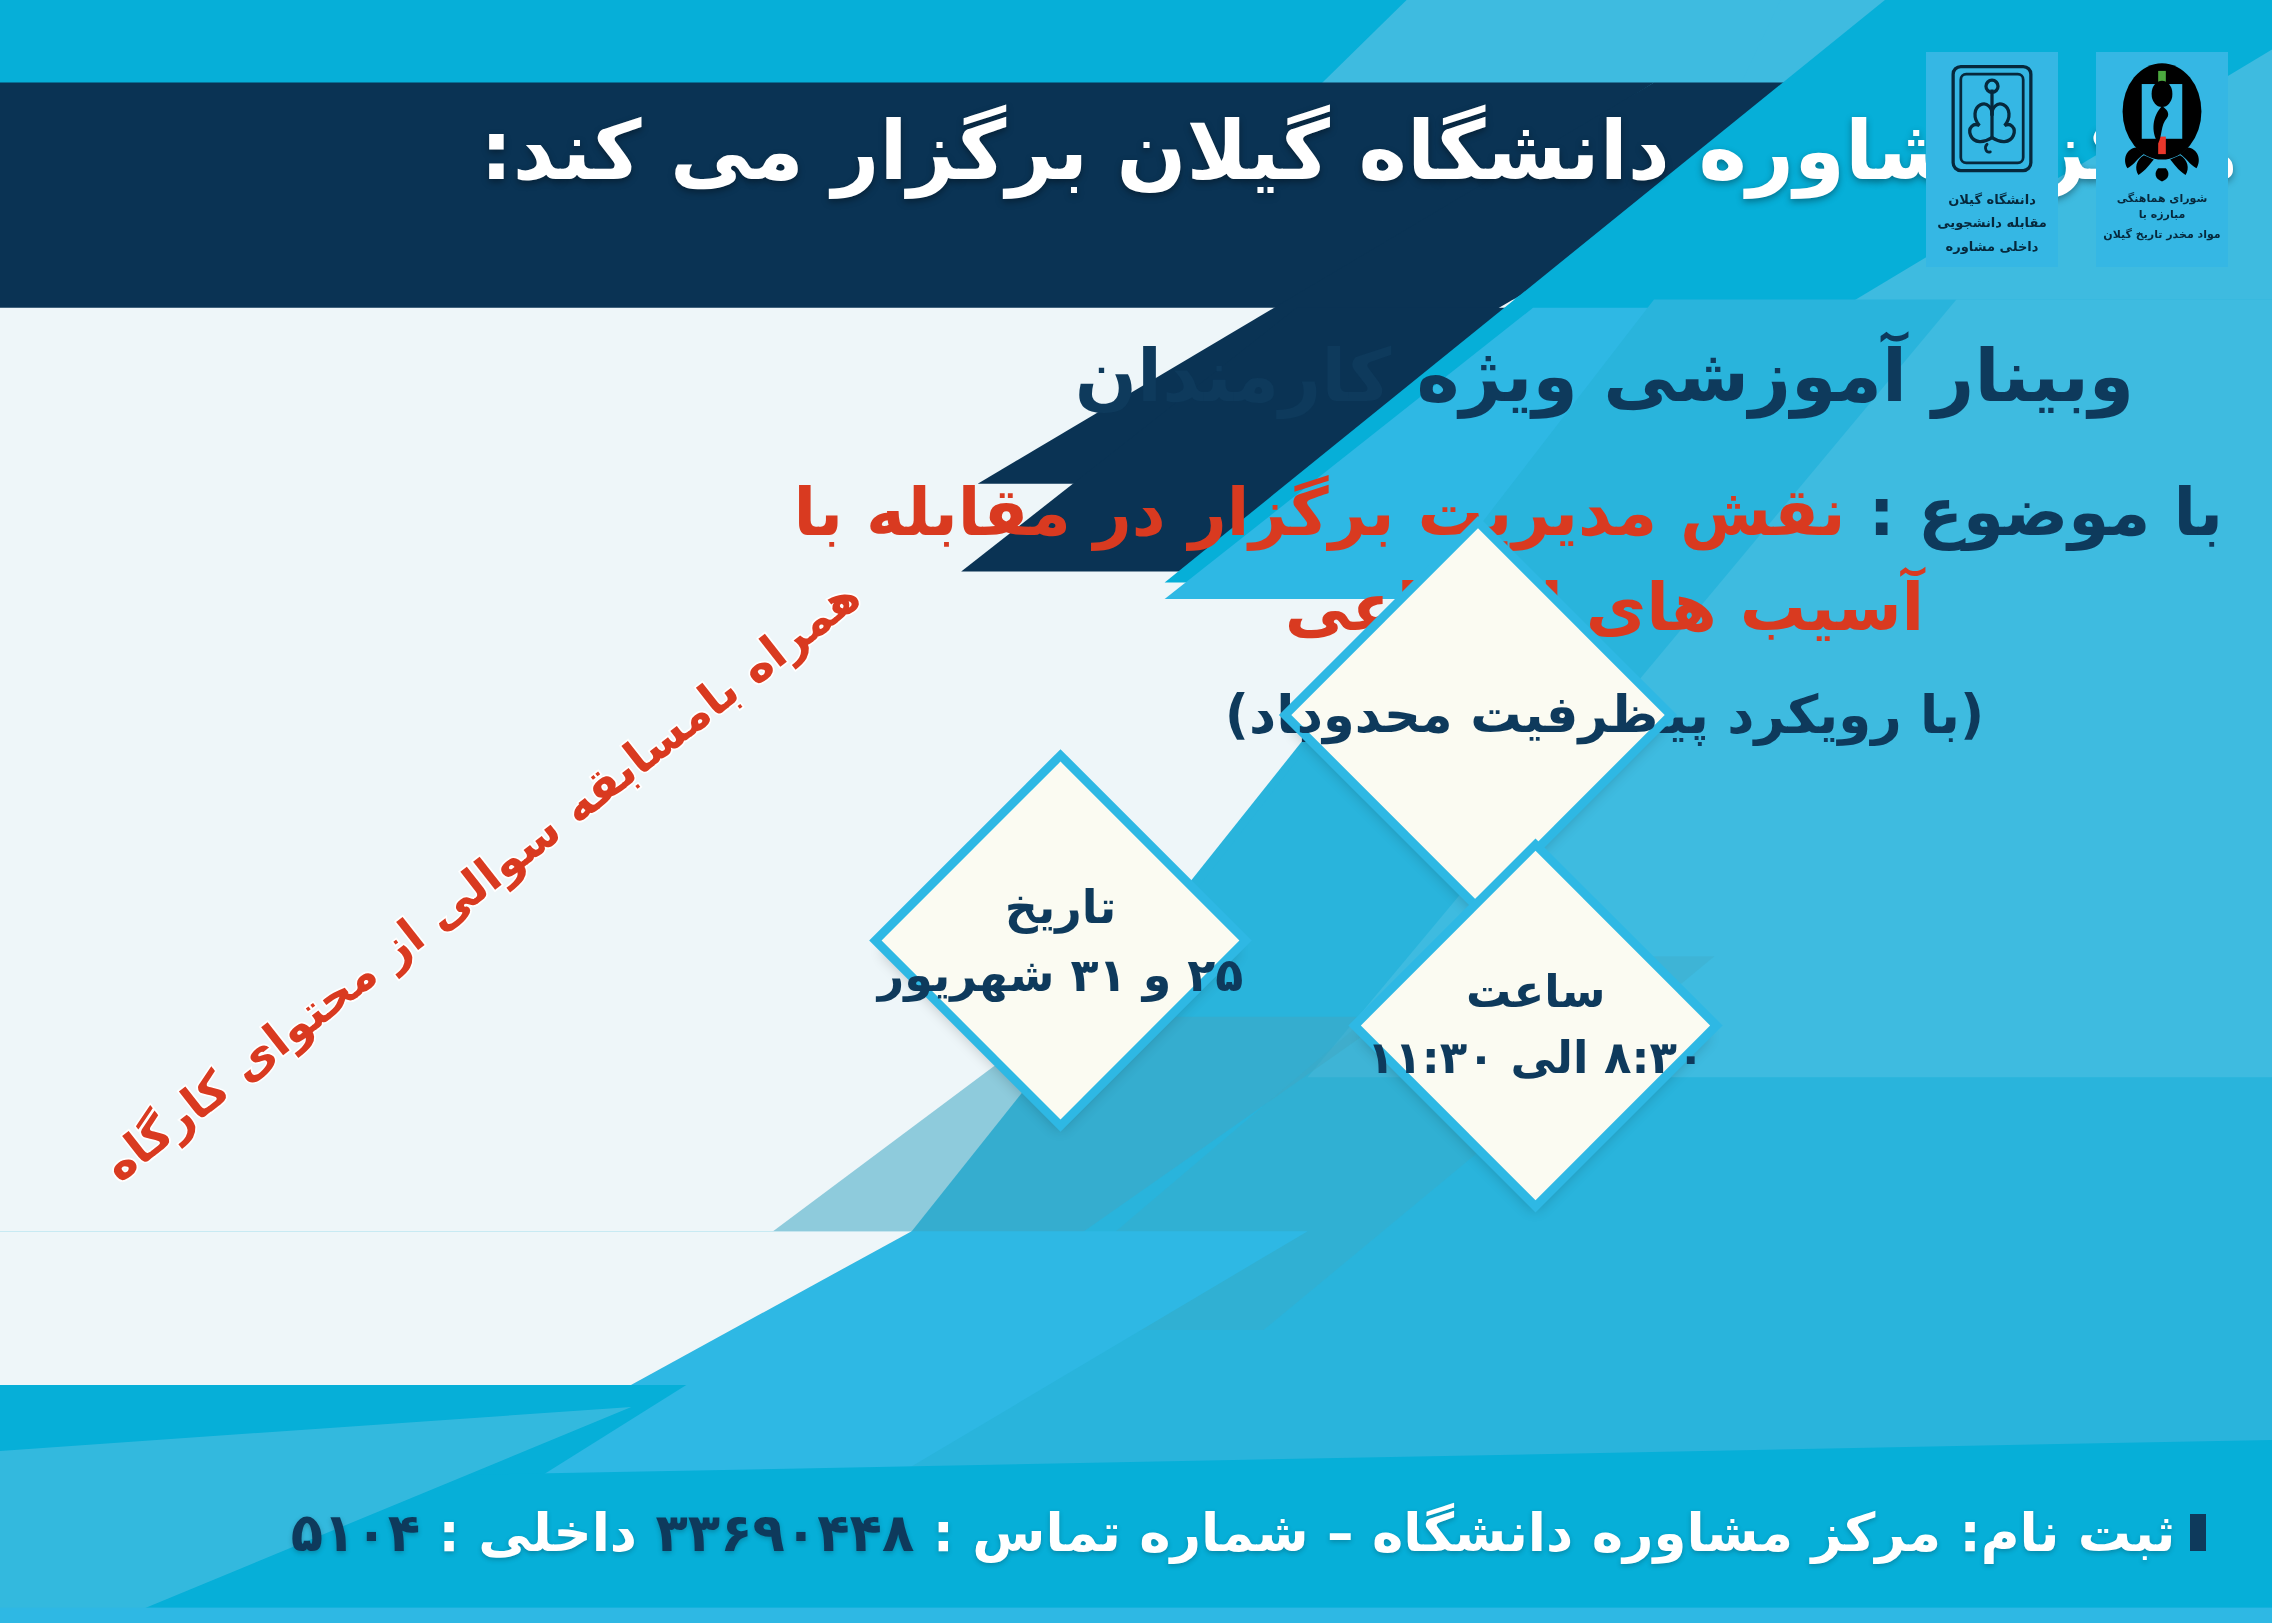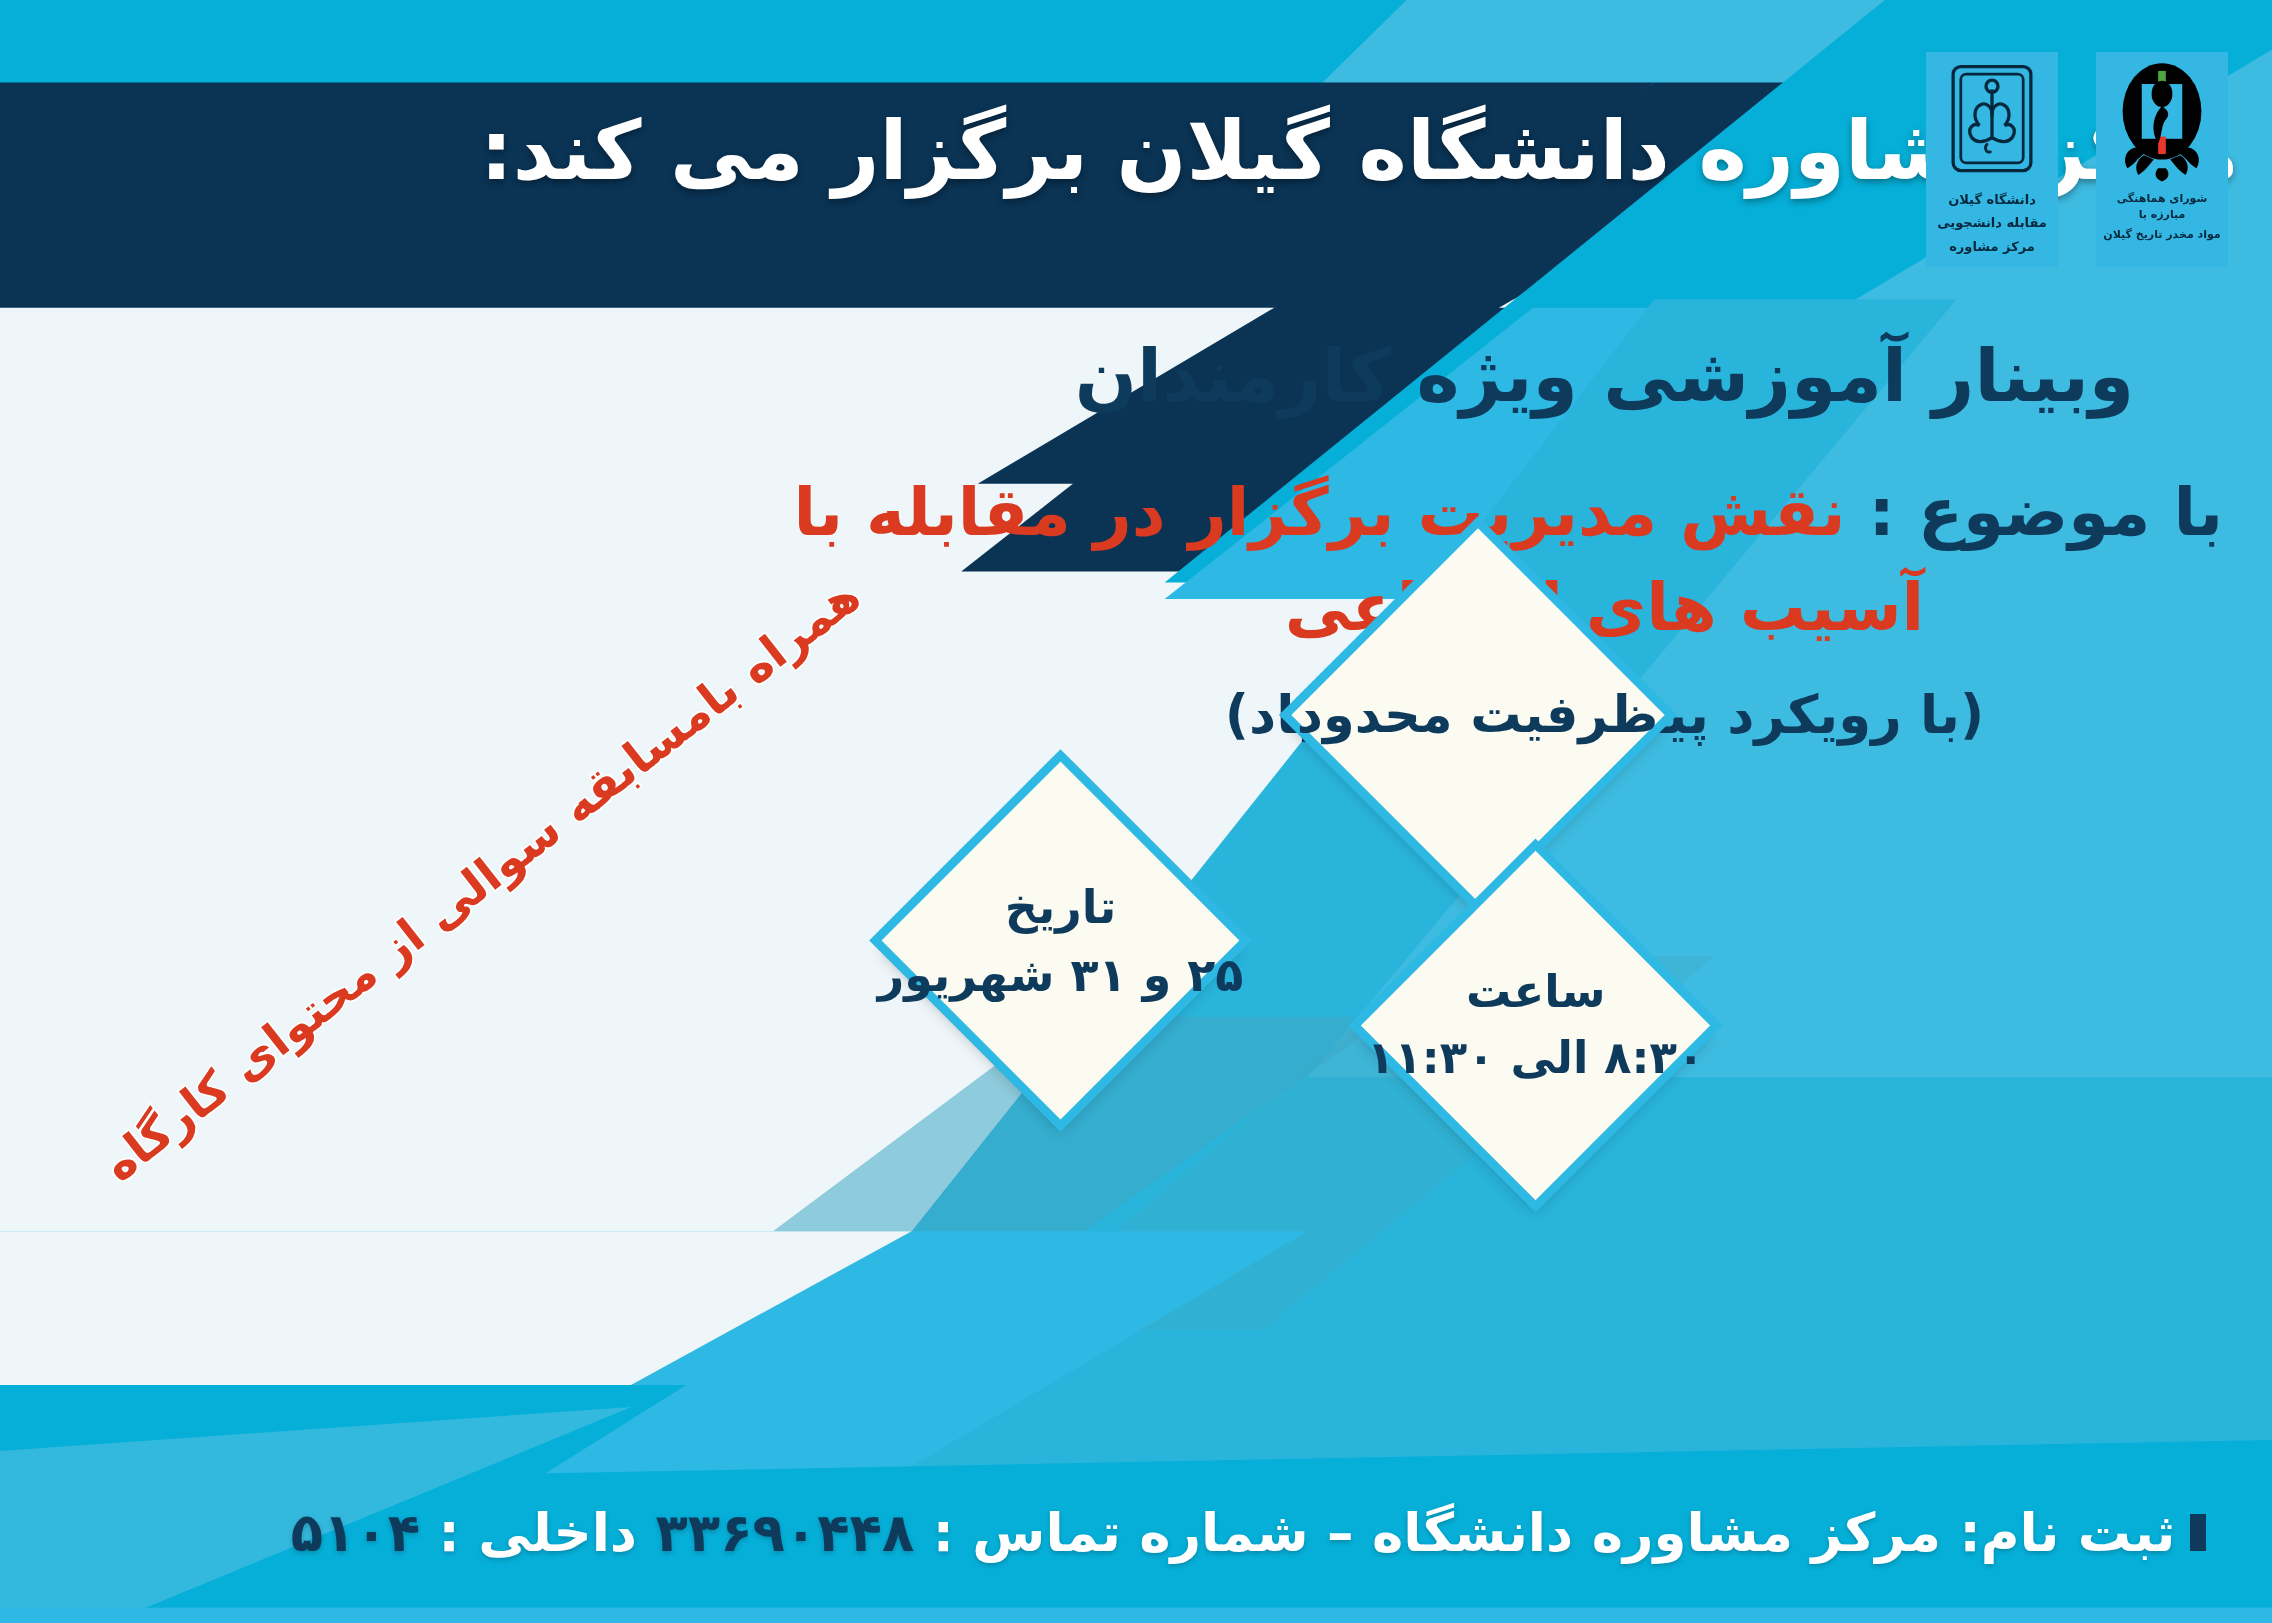--- a/index.html
+++ b/index.html
@@ -267,21 +267,21 @@
         <rect x="24" y="10" width="142" height="190" rx="14" fill="none" stroke="#06283c" stroke-width="6"></rect>
         <rect x="38" y="24" width="114" height="162" rx="10" fill="none" stroke="#06283c" stroke-width="5"></rect>
         <path d="M95 52 C 95 70 95 108 95 140" stroke="#06283c" stroke-width="6" fill="none"></path>
         <circle cx="95" cy="46" r="11" fill="none" stroke="#06283c" stroke-width="6"></circle>
         <path d="M95 140 C 80 150 62 150 56 136 C 50 122 62 112 72 118 C 60 104 62 86 74 80 C 86 74 96 86 95 98" fill="none" stroke="#06283c" stroke-width="6" stroke-linecap="round"></path>
         <path d="M95 140 C 110 150 128 150 134 136 C 140 122 128 112 118 118 C 130 104 128 86 116 80 C 104 74 94 86 95 98" fill="none" stroke="#06283c" stroke-width="6" stroke-linecap="round"></path>
         <path d="M86 152 C 80 158 84 168 92 166" fill="none" stroke="#06283c" stroke-width="5" stroke-linecap="round"></path>
       </svg>
       <div class="logo-caption">دانشگاه گیلان</div>
       <div class="logo-caption">مقابله دانشجویی</div>
-      <div class="logo-caption">مرکز مشاوره</div>
+      <div class="logo-caption">داخلی مشاوره</div>
     </div>
   </div>
 
   <div id="content">
     <div id="webinar-title">وبینار آموزشی ویژه کارمندان</div>
 
     <div class="subject-line" id="subject-1">
       <span class="label">با موضوع :</span>
       <span>نقش مدیریت برگزار در مقابله با</span>
     </div>

